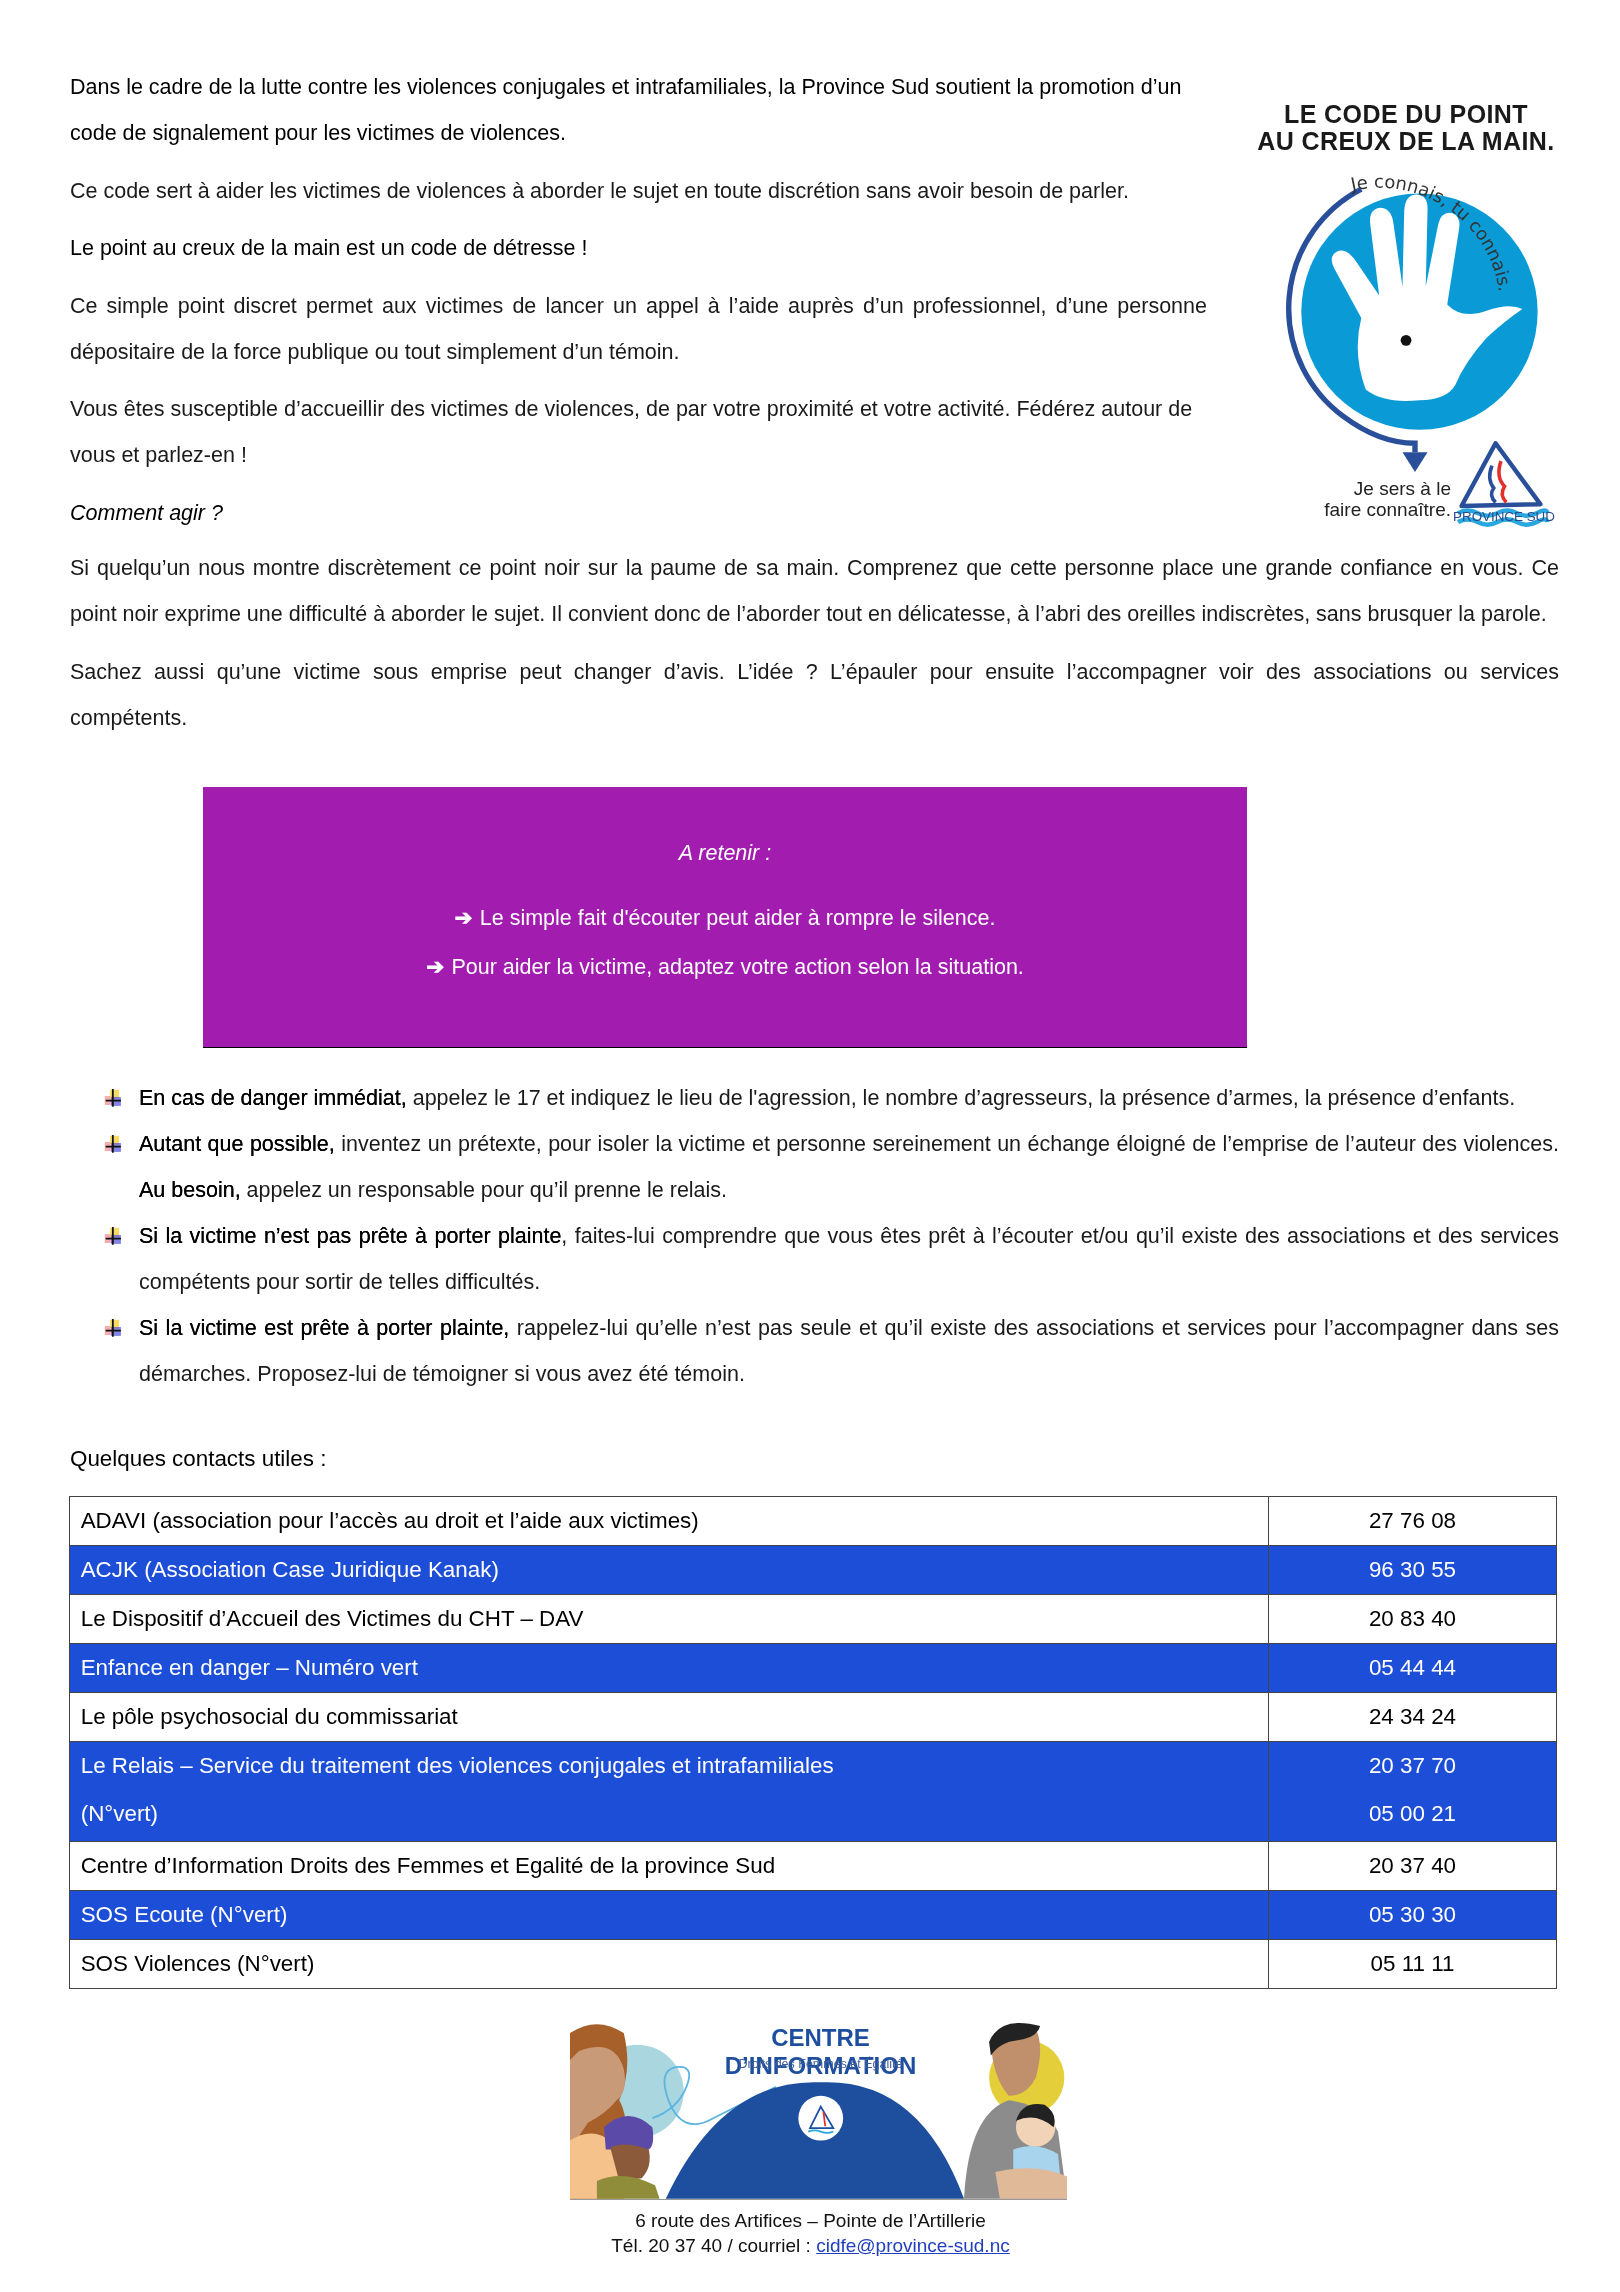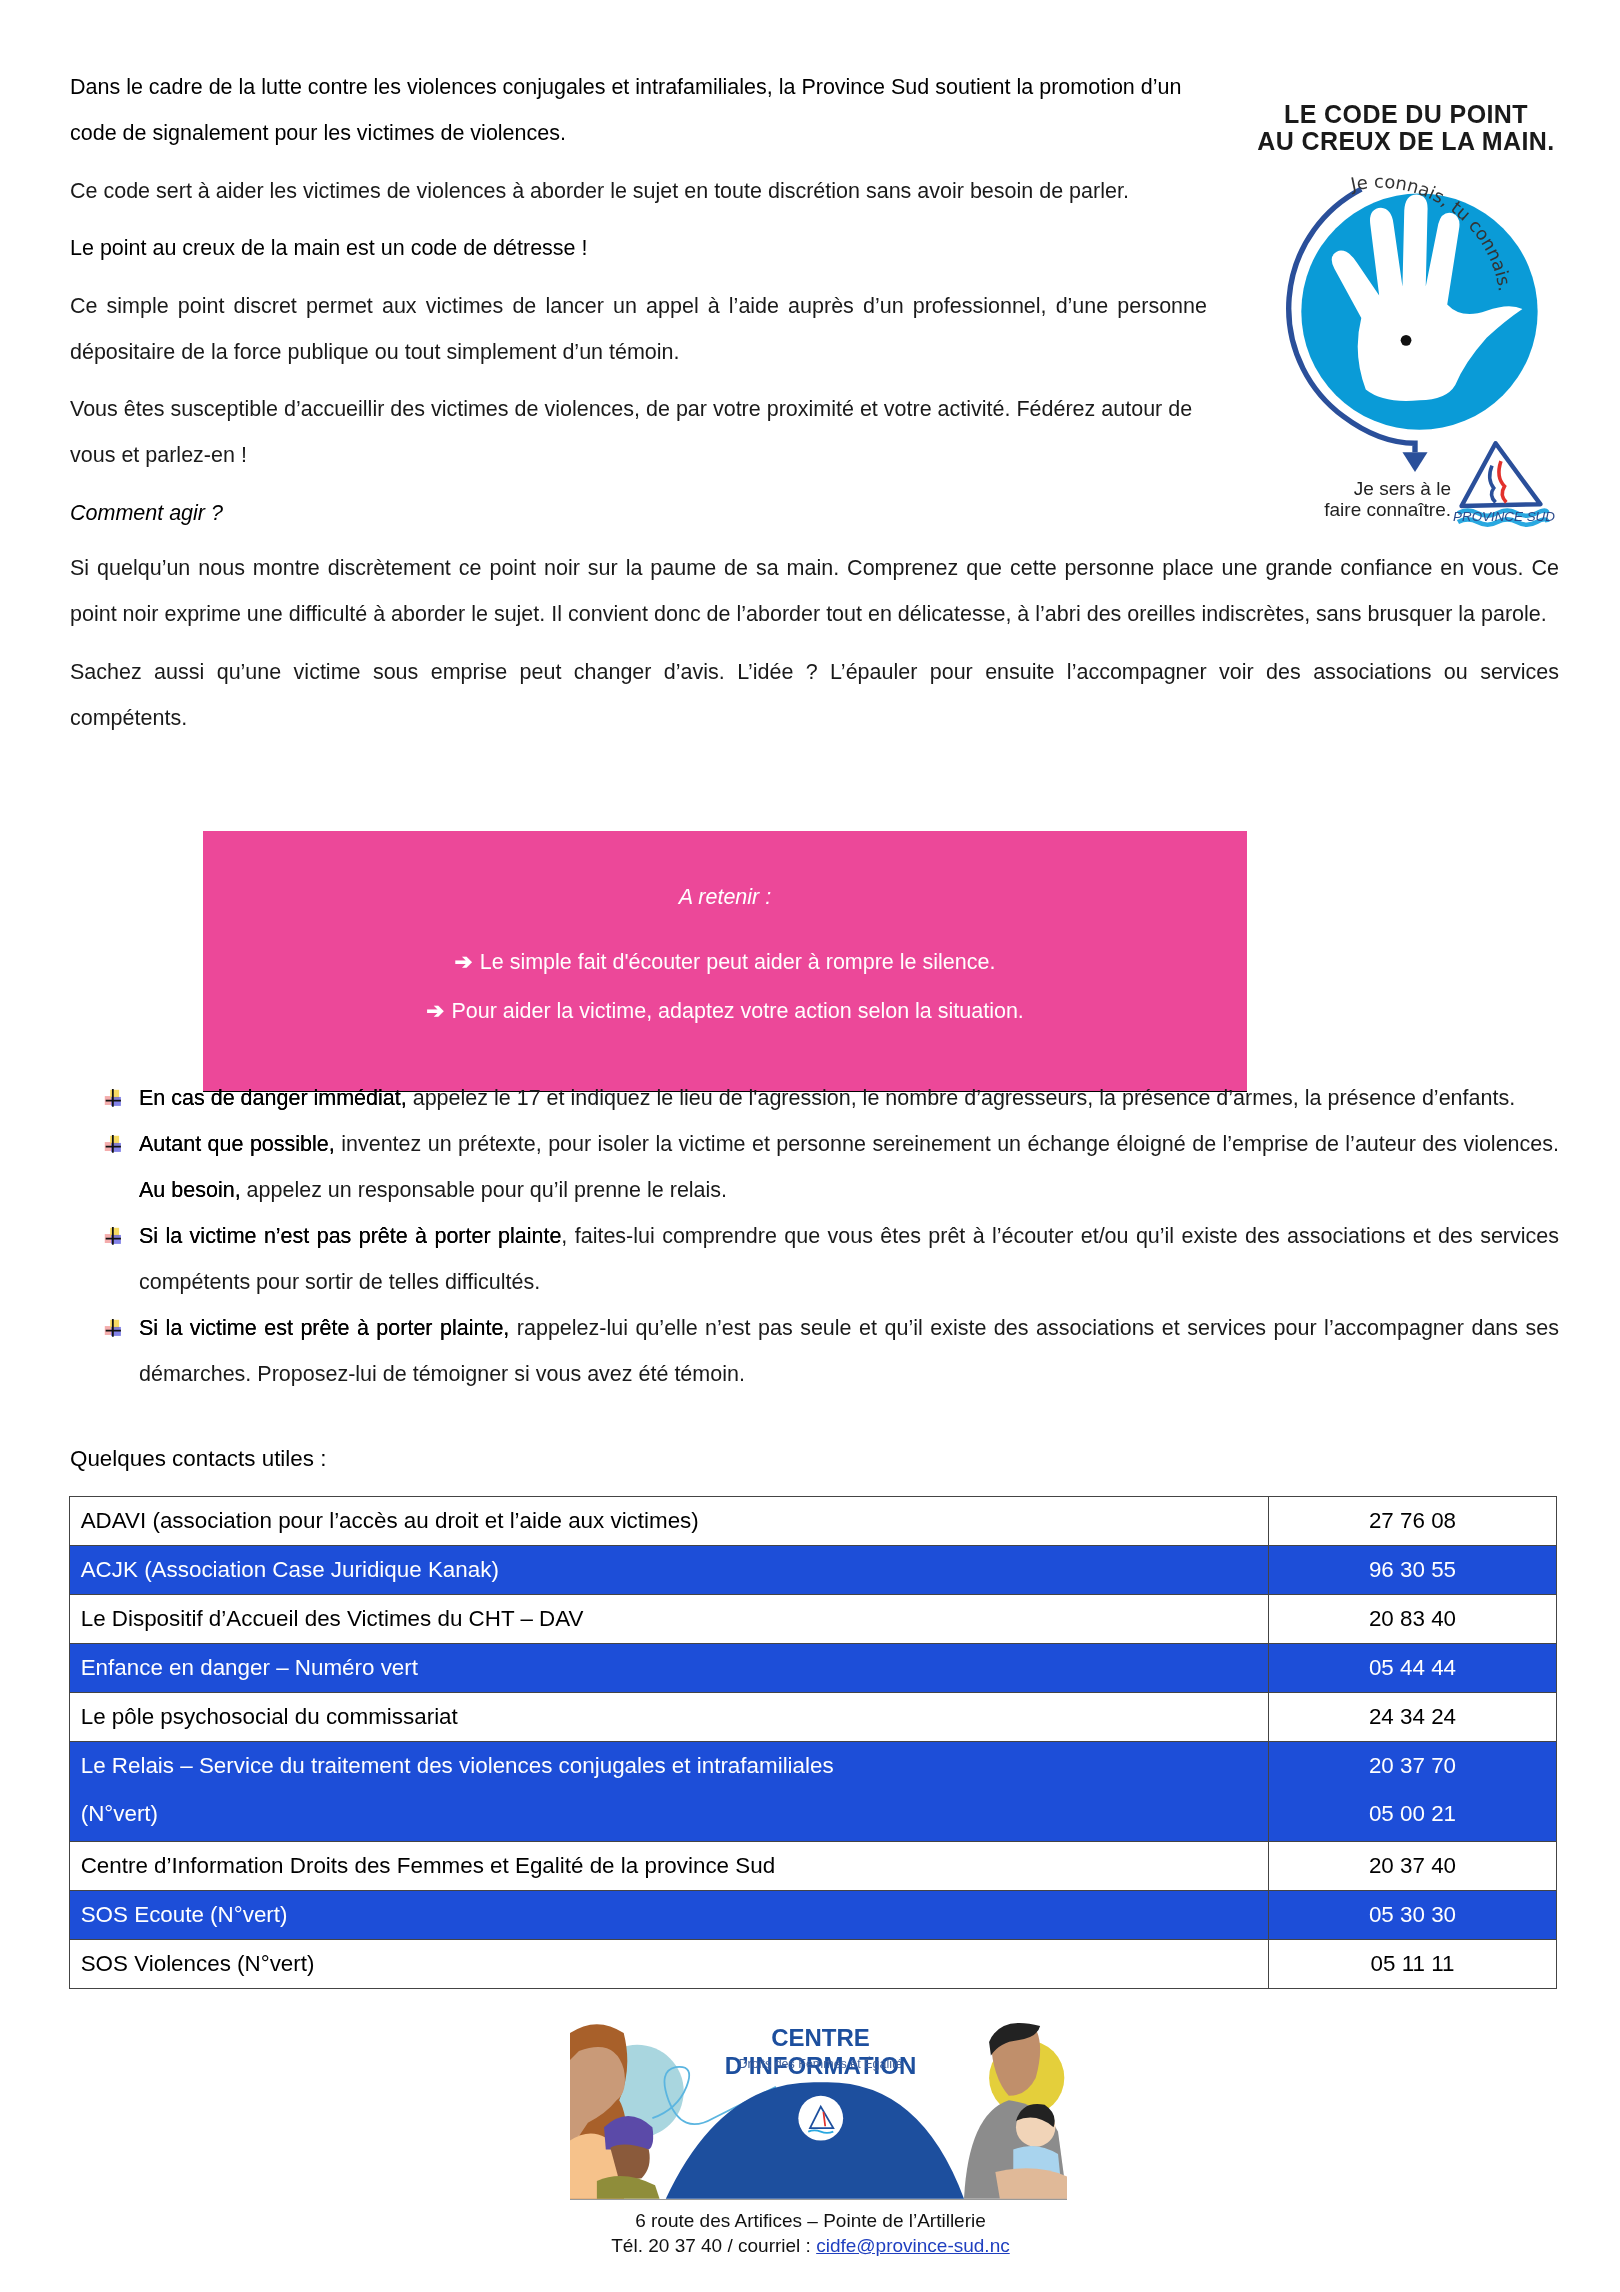--- a/index.html
+++ b/index.html
@@ -18,25 +18,25 @@
   .full p { margin: 0 0 11.6px 0; text-align: justify; }
 
   
   .logo { position: absolute; left: 1227px; top: 85px; width: 376px; height: 448px; }
   .logo-title { position: absolute; left: 18px; top: 9px; width: 322px; text-align: center;
     font-weight: bold; font-size: 25px; line-height: 27px; color: #1a1a1a; letter-spacing: 0.4px; margin-top: 7px; }
   .logo svg { position: absolute; left: 0; top: 0; }
   .logo-caption { position: absolute; left: 45px; top: 394px; width: 179px; text-align: right;
     font-size: 19px; line-height: 20.6px; color: #222; }
   .ps-label { position: absolute; left: 219px; top: 424px; width: 116px; text-align: center;
-    font-size: 13.4px; font-style: italic; color: #2b4a8b; }
-
-  
-  .callout { position: absolute; left: 203px; top: 831px; width: 1044px; height: 260px;
-    background: #ec4899; border-bottom: 1.8px solid #000; color: #fff; text-align: center; }
+    font-size: 13.4px; color: #2b4a8b; }
+
+  
+  .callout { position: absolute; left: 203px; top: 787px; width: 1044px; height: 260px;
+    background: #a21caf; border-bottom: 1.8px solid #000; color: #fff; text-align: center; }
   .callout .title { position: absolute; left: 0; right: 0; top: 54px; font-style: italic; font-size: 21.5px; }
   .callout .line { position: absolute; left: 0; right: 0; font-size: 21.5px; }
   .callout .l1 { top: 118px; }
   .callout .l2 { top: 167px; }
   .arrow { font-weight: bold; margin-right: 7.2px; }
 
   
   .bullets { position: absolute; left: 103px; top: 1075px; width: 1456px; font-size: 21.5px; line-height: 46px; color: #1a1a1a; }
   .bullet { position: relative; padding-left: 36px; text-align: justify; margin-bottom: 0; }
   .bullet b { font-weight: normal; color: #000; text-shadow: 0 0 0.5px #000; }

